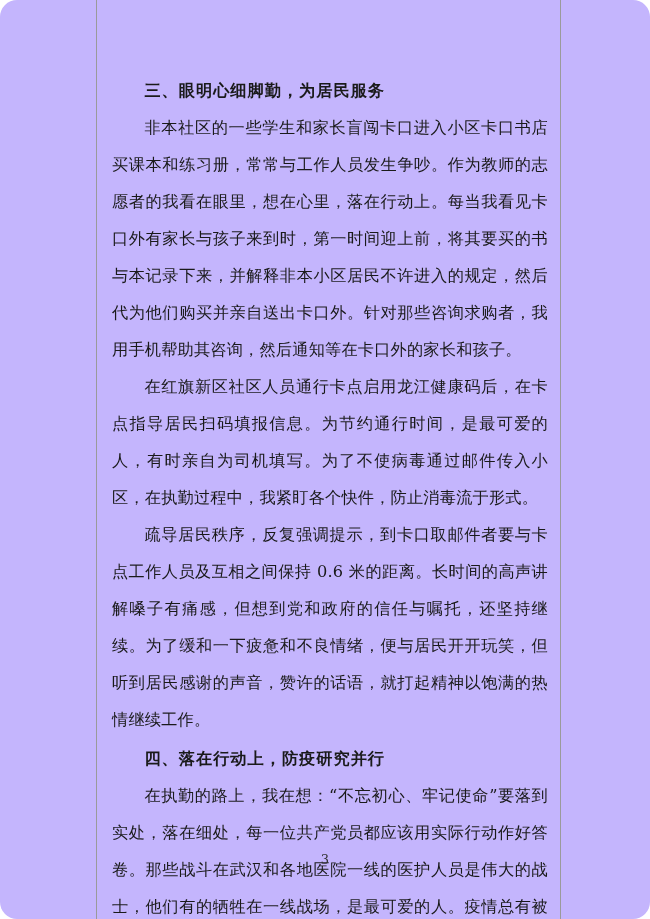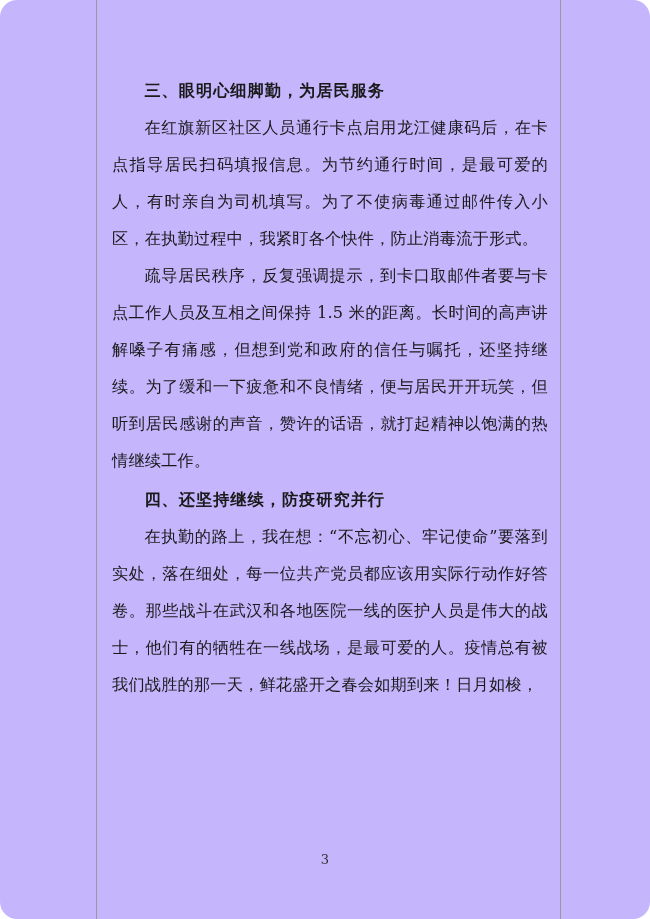--- a/index.html
+++ b/index.html
@@ -83,26 +83,27 @@
 
 <div id="page">
 
   <div class="edge-rule left"></div>
   <div class="edge-rule right"></div>
 
   <div id="content">
 
     <p class="heading">三、眼明心细脚勤，为居民服务</p>
 
+    <p class="body">非本社区的一些学生和家长盲闯卡口进入小区卡口书店买课本和练习册，常常与工作人员发生争吵。作为教师的志愿者的我看在眼里，想在心里，落在行动上。每当我看见卡口外有家长与孩子来到时，第一时间迎上前，将其要买的书与本记录下来，并解释非本小区居民不许进入的规定，然后代为他们购买并亲自送出卡口外。针对那些咨询求购者，我用手机帮助其咨询，然后通知等在卡口外的家长和孩子。</p>
 
     <p class="body">在红旗新区社区人员通行卡点启用龙江健康码后，在卡点指导居民扫码填报信息。为节约通行时间，是最可爱的人，有时亲自为司机填写。为了不使病毒通过邮件传入小区，在执勤过程中，我紧盯各个快件，防止消毒流于形式。</p>
 
-    <p class="body">疏导居民秩序，反复强调提示，到卡口取邮件者要与卡点工作人员及互相之间保持 1.5 米的距离。长时间的高声讲解嗓子有痛感，但想到党和政府的信任与嘱托，还坚持继续。为了缓和一下疲惫和不良情绪，便与居民开开玩笑，但听到居民感谢的声音，赞许的话语，就打起精神以饱满的热情继续工作。</p>
+    <p class="body">疏导居民秩序，反复强调提示，到卡口取邮件者要与卡点工作人员及互相之间保持 0.6 米的距离。长时间的高声讲解嗓子有痛感，但想到党和政府的信任与嘱托，还坚持继续。为了缓和一下疲惫和不良情绪，便与居民开开玩笑，但听到居民感谢的声音，赞许的话语，就打起精神以饱满的热情继续工作。</p>
 
-    <p class="heading gap-before">四、还坚持继续，防疫研究并行</p>
+    <p class="heading gap-before">四、落在行动上，防疫研究并行</p>
 
     <p class="body">在执勤的路上，我在想：“不忘初心、牢记使命”要落到实处，落在细处，每一位共产党员都应该用实际行动作好答卷。那些战斗在武汉和各地医院一线的医护人员是伟大的战士，他们有的牺牲在一线战场，是最可爱的人。疫情总有被我们战胜的那一天，鲜花盛开之春会如期到来！日月如梭，</p>
 
   </div>
 
   <div id="page-number">3</div>
 
 </div>
 
 </body></html>

